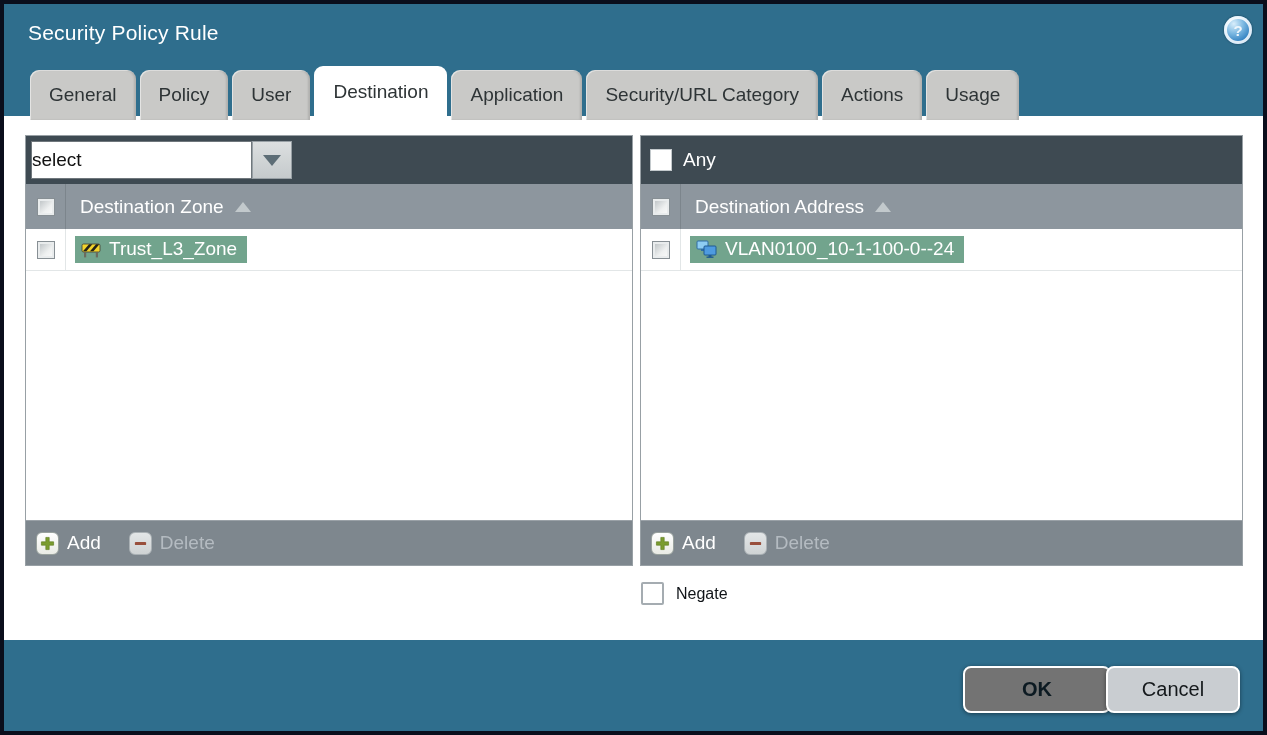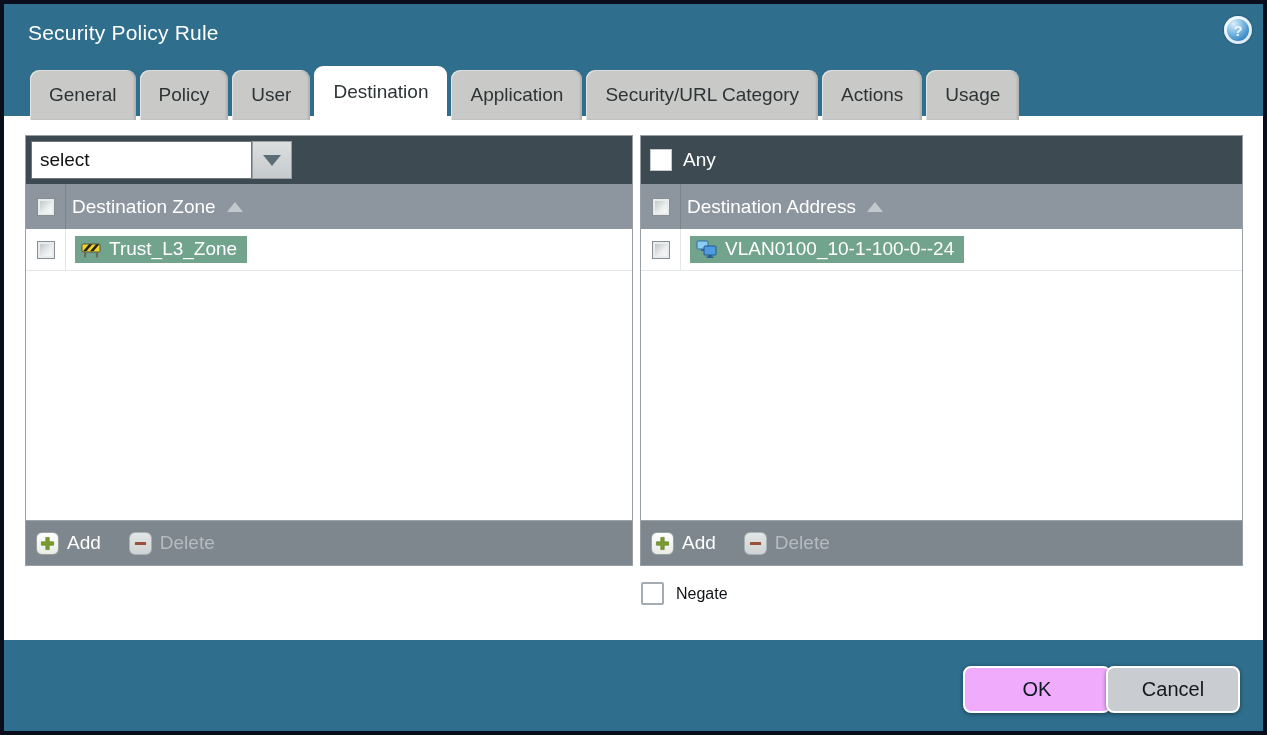--- a/index.html
+++ b/index.html
@@ -38,21 +38,21 @@
     position:absolute; top:131px; height:431px; background:#ffffff;
     border:1px solid #98a0a5; z-index:2; display:flex; flex-direction:column;
   }
   .panel-left  { left:21px;  width:608px; }
   .panel-right { left:636px; width:603px; }
 
   .panel-top { height:48px; background:#3e4a52; position:relative; flex:none; display:flex; align-items:center; }
 
   .filter-input {
     position:absolute; left:5px; top:5px; width:221px; height:38px;
-    border:1px solid #6f777c; font-size:19px; padding:0 8px; color:#111;
+    border:1px solid #6f777c; font-size:19px; padding:0 0; color:#111;
     font-family:"Liberation Sans", sans-serif; outline:none; background:#fff;
   }
   .filter-btn {
     position:absolute; left:226px; top:5px; width:40px; height:38px;
     background:linear-gradient(#dcdfe0,#c5cacc); border:1px solid #98a0a5;
     display:flex; align-items:center; justify-content:center; cursor:pointer;
   }
   .arrow-down { width:0; height:0; border-left:9px solid transparent; border-right:9px solid transparent; border-top:11px solid #5d6d76; }
 
   .cb-col { width:40px; flex:none; display:flex; align-items:center; justify-content:center; align-self:stretch; }
@@ -61,21 +61,21 @@
     width:18px; height:18px; flex:none;
     background:linear-gradient(135deg,#b6bcbf 0%, #eef0f0 60%, #fbfbfb 100%);
     border:1px solid #878f94; box-shadow: inset 0 0 0 2px #e9eced; cursor:pointer;
   }
   .cbw { width:22px; height:22px; flex:none; background:#ffffff; border:1px solid #c3c9cc; cursor:pointer; }
 
   .any-label { color:#fff; font-size:19px; margin-left:13px; }
 
   .col-header { height:45px; background:#8d969e; flex:none; display:flex; align-items:center; color:#ffffff; font-size:19px; }
   .col-header .cb-col { border-right:1px solid #7c858c; }
-  .col-title { margin-left:6px; display:flex; align-items:center; gap:11px; cursor:pointer; }
+  .col-title { margin-left:14px; display:flex; align-items:center; gap:11px; cursor:pointer; }
   .sort-asc { width:0; height:0; border-left:8px solid transparent; border-right:8px solid transparent; border-bottom:10px solid #c2c9cc; }
 
   .rows { flex:1; overflow:hidden; background:#fff; }
   .row { height:42px; display:flex; align-items:center; border-bottom:1px solid #e2e6e7; cursor:pointer; }
   .row .cb-col { border-right:1px solid #e2e6e7; }
 
   .chip {
     margin-left:9px; display:inline-flex; align-items:center; gap:8px;
     background:#72a48d; color:#ffffff; font-size:19px; padding:2px 10px 3px 6px; cursor:pointer;
   }
@@ -98,21 +98,21 @@
   .negate-wrap { position:absolute; left:637px; top:578px; z-index:2; display:flex; align-items:center; gap:12px; }
   .negate-cb { width:23px; height:23px; background:#fff; border:2px solid #a5acb1; border-radius:2px; cursor:pointer; }
   .negate-label { font-size:16px; color:#101418; }
 
   
   .btn {
     position:absolute; top:662px; height:47px; border:2px solid #ffffff; border-radius:8px;
     display:flex; align-items:center; justify-content:center; font-size:20px; cursor:pointer;
     box-shadow: 0 1px 4px rgba(0,0,0,0.45);
   }
-  .btn-ok { left:959px; width:148px; background:#f0abfc; color:#0c1a22; }
+  .btn-ok { left:959px; width:148px; background:#737373; color:#0c1a22;font-weight:bold; }
   .btn-cancel { left:1102px; width:134px; background:#c9cdd1; color:#14181b; }
 </style>
 </head>
 <body>
 
 <div class="dialog">
 
   <div class="title">Security Policy Rule</div>
   <div class="help">
     <span>?</span>

